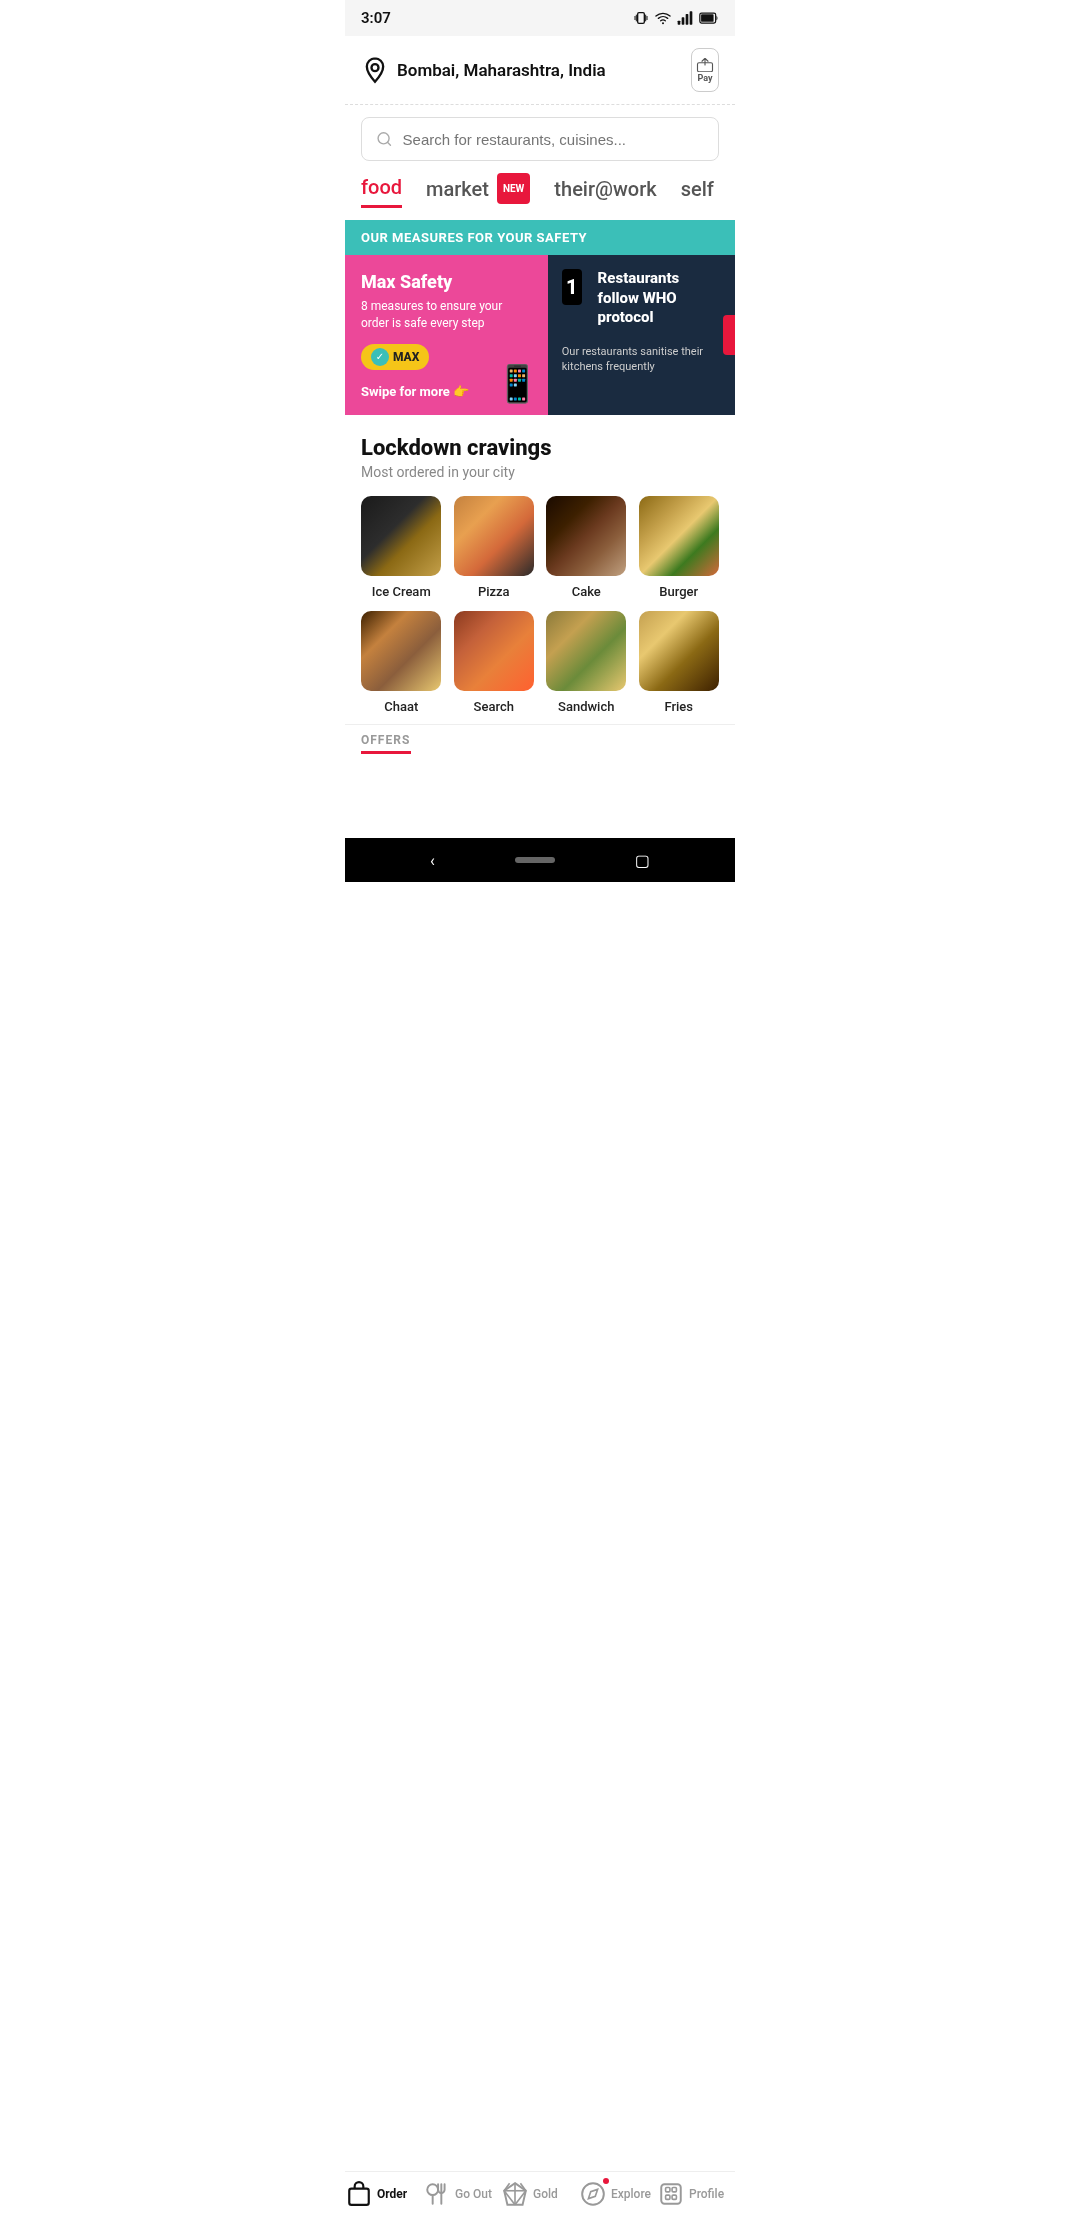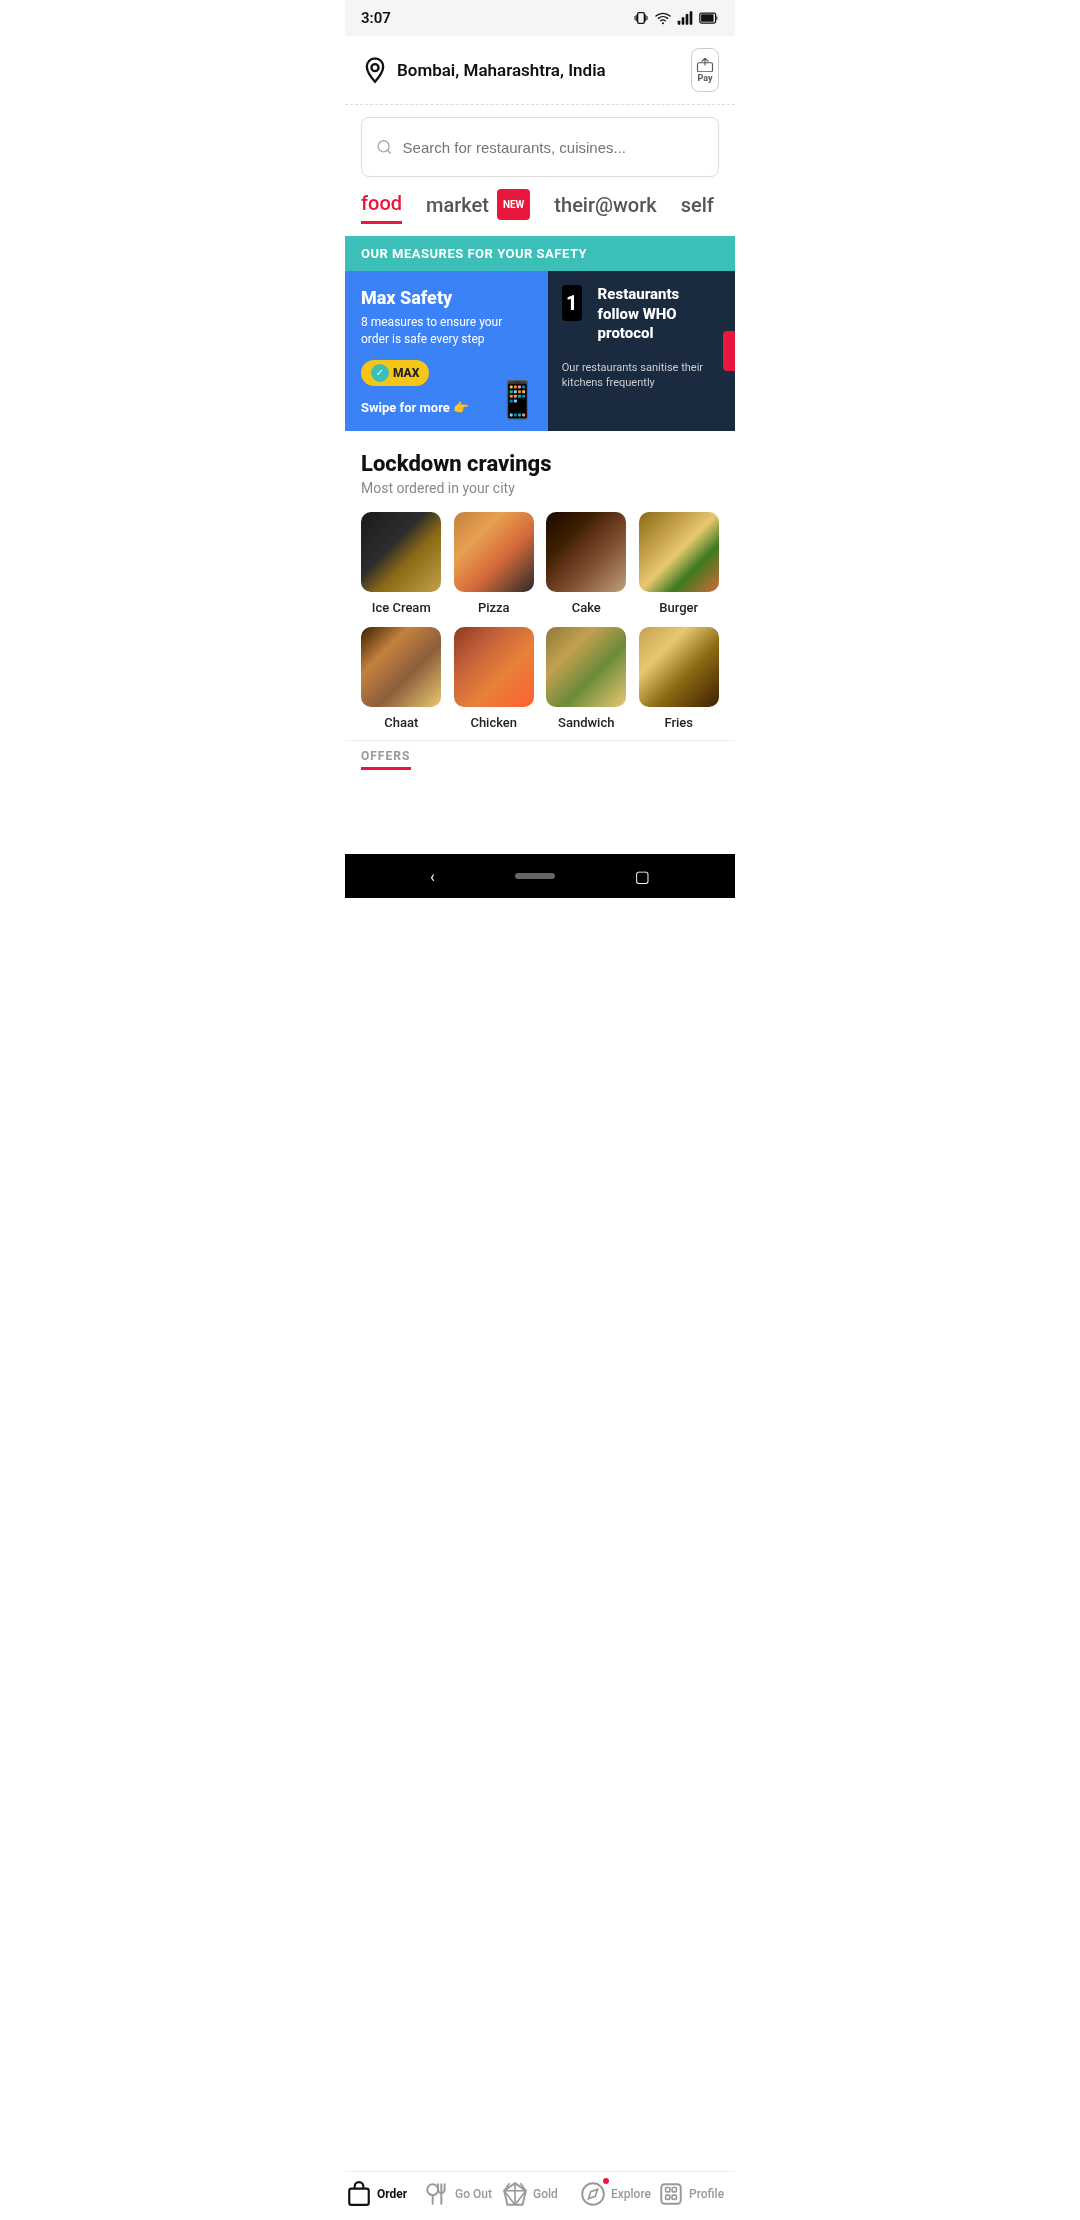--- a/index.html
+++ b/index.html
@@ -73,21 +73,21 @@
       height: 14px;
     }
 
     
     .search-bar {
       margin: 12px 16px;
       display: flex;
       align-items: center;
       border: 1.5px solid #ddd;
       border-radius: 8px;
-      padding: 20px 14px;
+      padding: 12px 14px;
       gap: 10px;
     }
     .search-bar input {
       border: none;
       outline: none;
       font-size: 15px;
       color: #999;
       width: 100%;
       background: transparent;
     }
@@ -140,21 +140,21 @@
     }
     .safety-cards {
       display: flex;
       overflow-x: auto;
       scrollbar-width: none;
       gap: 0;
     }
     .safety-cards::-webkit-scrollbar { display: none; }
     .safety-card {
       min-width: 52%;
-      background: #3b82f6;
+      background: #ec4899;
       padding: 16px;
       display: flex;
       flex-direction: column;
       justify-content: space-between;
       position: relative;
       min-height: 160px;
     }
     .safety-card-title {
       color: #fff;
       font-size: 18px;
@@ -525,21 +525,21 @@
       <span class="food-label">Burger</span>
     </div>
 
     <div class="food-item">
       <div class="food-img img-chaat"></div>
       <span class="food-label">Chaat</span>
     </div>
 
     <div class="food-item">
       <div class="food-img img-chicken"></div>
-      <span class="food-label">Chicken</span>
+      <span class="food-label">Search</span>
     </div>
 
     <div class="food-item">
       <div class="food-img img-sandwich"></div>
       <span class="food-label">Sandwich</span>
     </div>
 
     <div class="food-item">
       <div class="food-img img-fries"></div>
       <span class="food-label">Fries</span>

